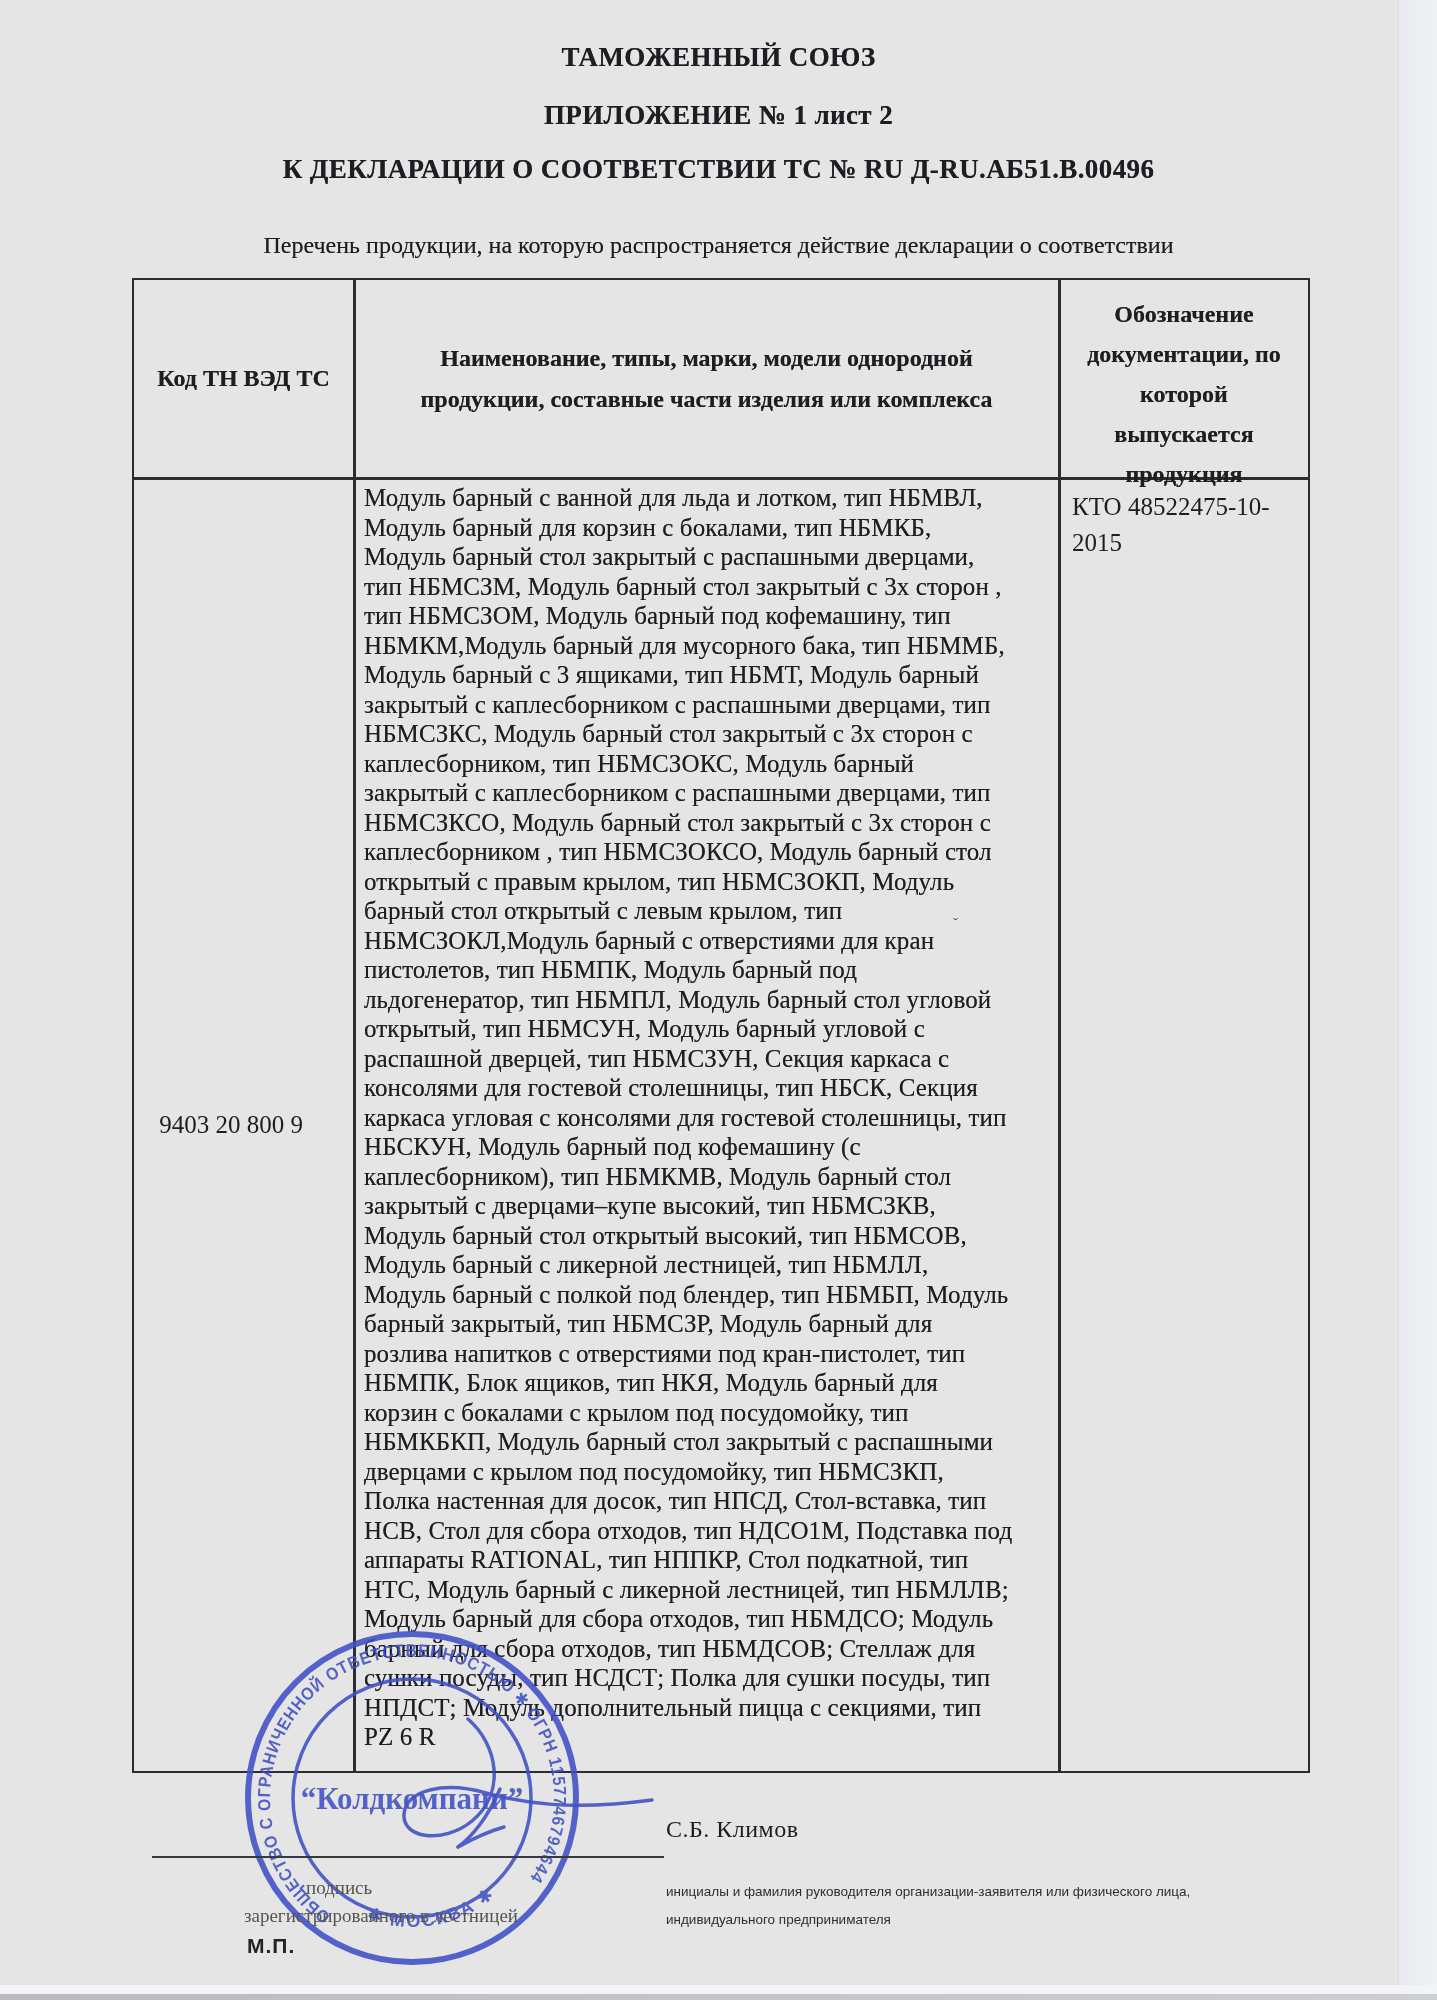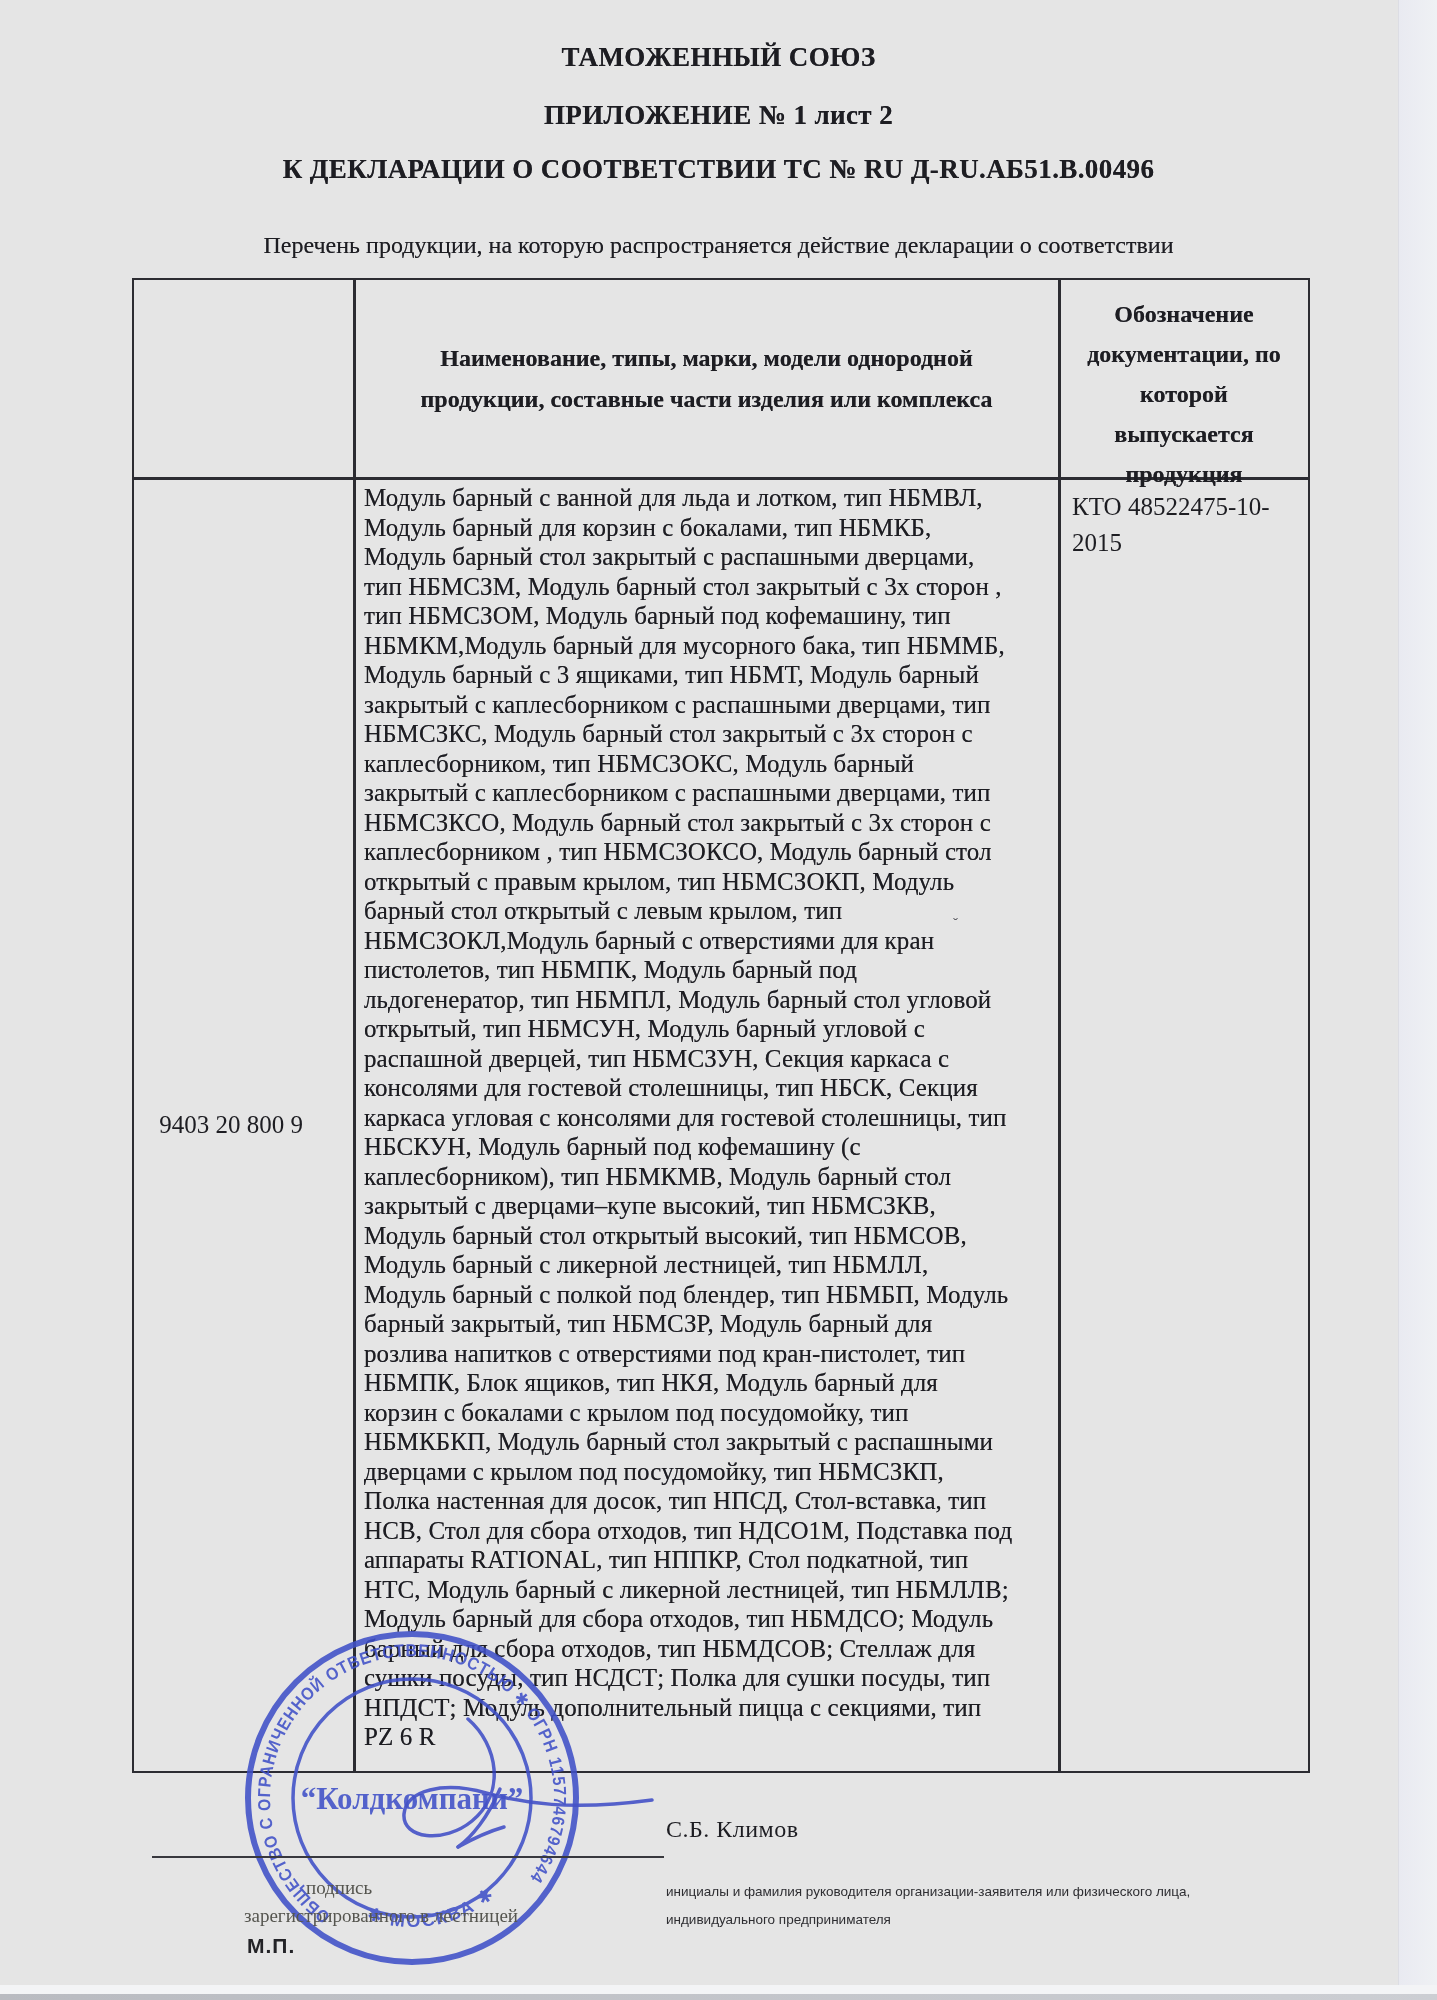--- a/index.html
+++ b/index.html
@@ -70,20 +70,21 @@
   <div class="heading h1">ТАМОЖЕННЫЙ СОЮЗ</div>
   <div class="heading h2">ПРИЛОЖЕНИЕ № 1 лист 2</div>
   <div class="heading h3">К ДЕКЛАРАЦИИ О СООТВЕТСТВИИ ТС № RU Д-RU.АБ51.В.00496</div>
   <div class="sub">Перечень продукции, на которую распространяется действие декларации о соответствии</div>
 
   <div id="tbl">
     <div class="vline v1"></div>
     <div class="vline v2"></div>
     <div class="hline"></div>
 
+    <div class="cell hc hc1">Код ТН ВЭД ТС</div>
     <div class="cell hc hc2">Наименование, типы, марки, модели однородной
 продукции, составные части изделия или комплекса</div>
     <div class="cell hc hc3">Обозначение
 документации, по
 которой
 выпускается
 продукция</div>
 
     <div class="cell bc1">9403 20 800 9</div>
     <div class="cell bc2">Модуль барный с ванной для льда и лотком, тип НБМВЛ,

